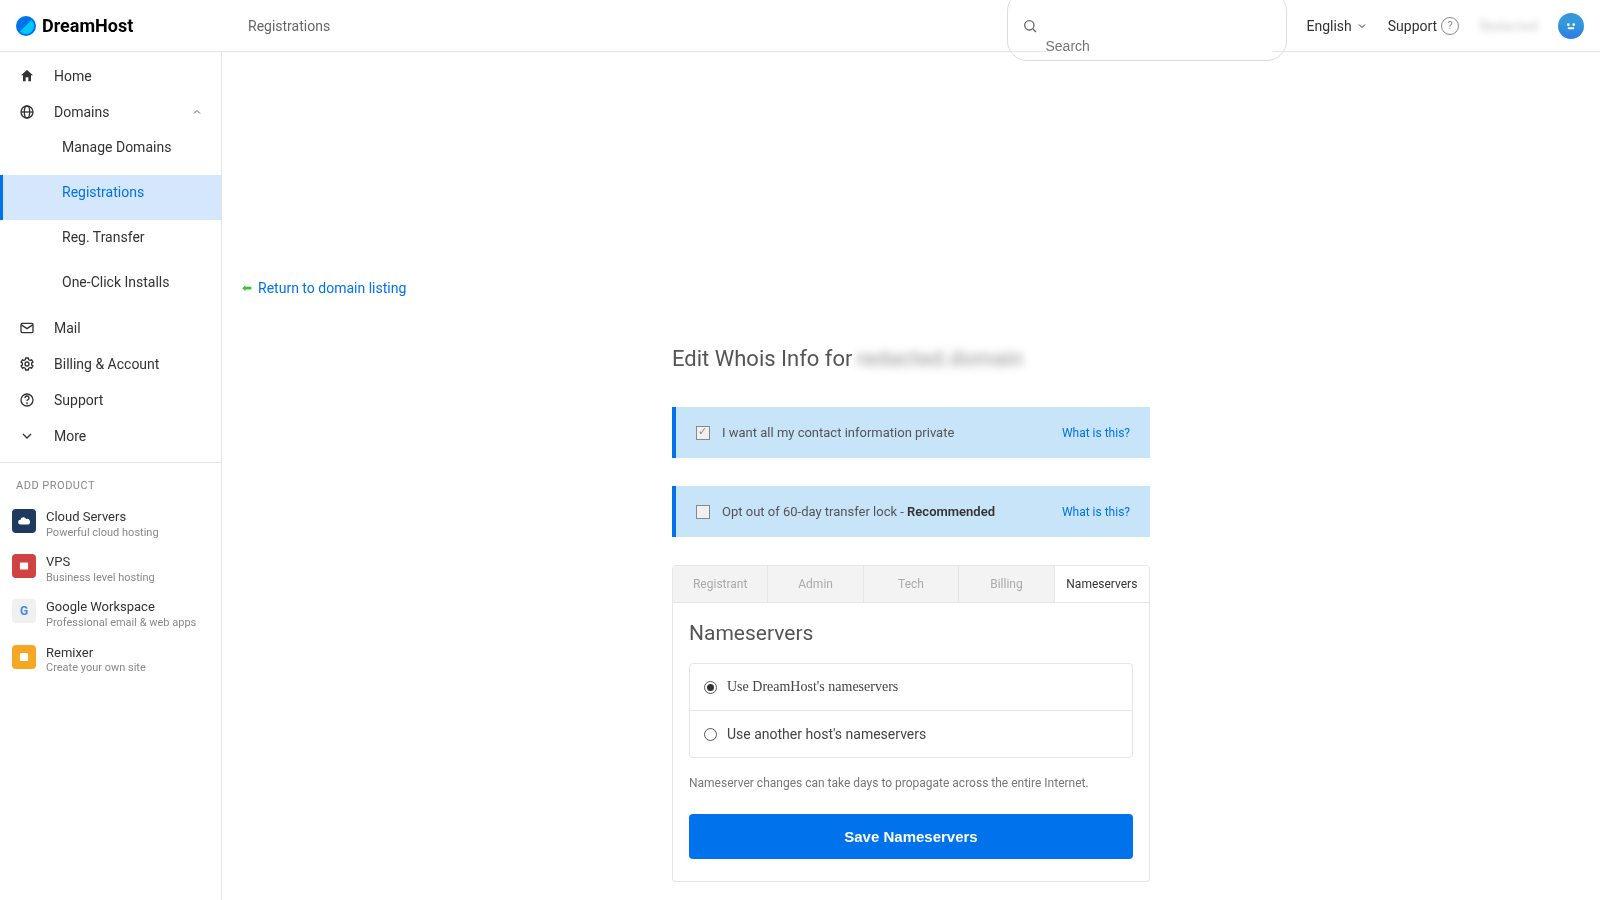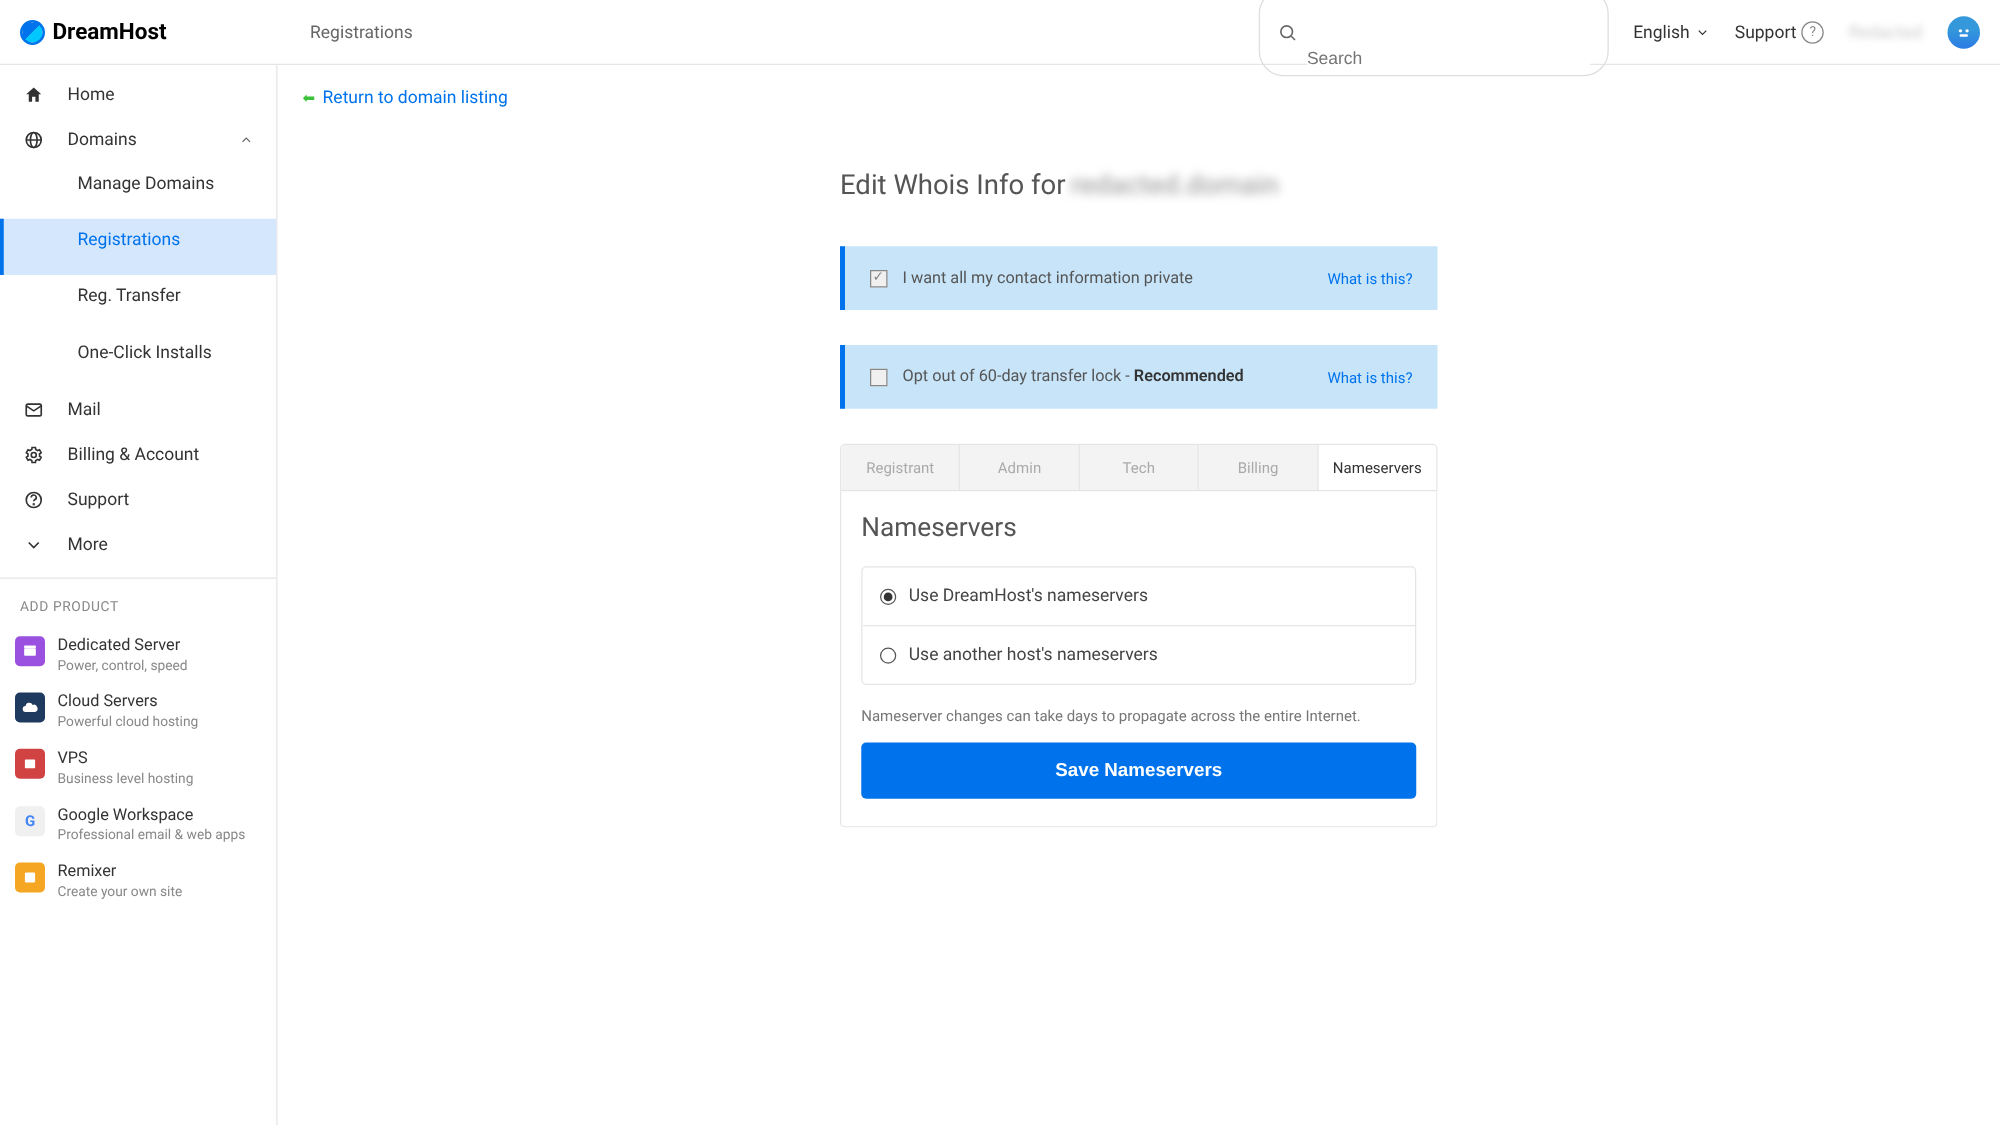--- a/index.html
+++ b/index.html
@@ -100,20 +100,21 @@
       display: flex;
       align-items: center;
       justify-content: center;
       color: #fff;
       font-size: 14px;
     }
 
     
     .layout {
       display: flex;
+      align-items: flex-end;
     }
     
     
     .sidebar {
       width: 222px;
       border-right: 1px solid #e5e5e5;
       min-height: calc(100vh - 52px);
       padding-top: 6px;
     }
     .nav-item {
@@ -297,21 +298,21 @@
       overflow: hidden;
     }
     .radio-item {
       padding: 15px 14px;
       display: flex;
       align-items: center;
       gap: 10px;
       color: #444;
       cursor: pointer;
     }
-    .radio-item:first-child { border-bottom: 1px solid #e5e5e5; }
+    .radio-item:first-child { border-bottom: 1px solid #e5e5e5; font-family: Liberation Serif, serif; }
     .radio-circle {
       width: 13px;
       height: 13px;
       border: 1.5px solid #555;
       border-radius: 50%;
       display: inline-flex;
       align-items: center;
       justify-content: center;
       flex-shrink: 0;
     }
@@ -319,21 +320,21 @@
       content: "";
       width: 7px;
       height: 7px;
       background: #333;
       border-radius: 50%;
     }
     
     .note-text {
       font-size: 12px;
       color: #777;
-      margin: 18px 0 14px;
+      margin: 18px 0 24px;
     }
     .save-btn {
       background: #0073ec;
       color: #fff;
       font-weight: 700;
       font-size: 15px;
       padding: 14px;
       text-align: center;
       border-radius: 4px;
       cursor: pointer;
@@ -448,32 +449,20 @@
           <svg width="16" height="16" viewBox="0 0 24 24" fill="none" stroke="currentColor" stroke-width="2">
             <polyline points="6 9 12 15 18 9"></polyline>
           </svg>
         </span>
       <span>More</span>
     </div>
 
     <div class="section-divider"></div>
     <div class="add-section-title">ADD PRODUCT</div>
 
-    <div class="product-item">
-      <div class="product-icon" style="background:#9b51e0">
-          <svg width="14" height="14" viewBox="0 0 24 24" fill="#fff">
-            <rect x="4" y="8" width="16" height="10" rx="1"></rect>
-            <rect x="4" y="4" width="16" height="4" rx="1"></rect>
-          </svg>
-        </div>
-      <div class="product-text">
-        <div class="product-title">Dedicated Server</div>
-        <div class="product-sub">Power, control, speed</div>
-      </div>
-    </div>
     <div class="product-item">
       <div class="product-icon" style="background:#1e3a5f">
           <svg width="14" height="14" viewBox="0 0 24 24" fill="#fff">
             <path d="M19 18H6a4 4 0 0 1 0-8 5 5 0 0 1 9.6-1.5A3.5 3.5 0 0 1 19 18z"></path>
           </svg>
         </div>
       <div class="product-text">
         <div class="product-title">Cloud Servers</div>
         <div class="product-sub">Powerful cloud hosting</div>
       </div>

